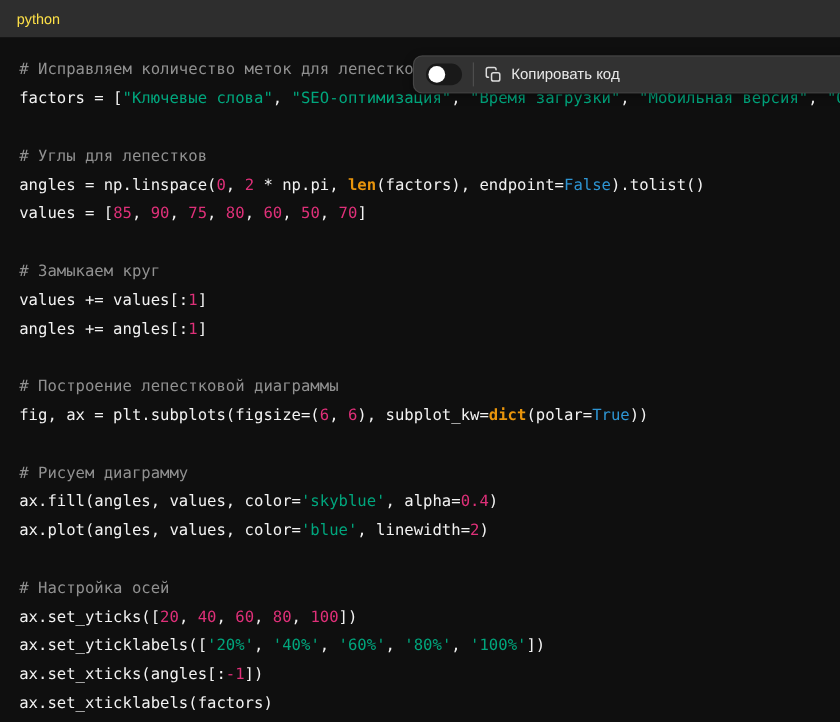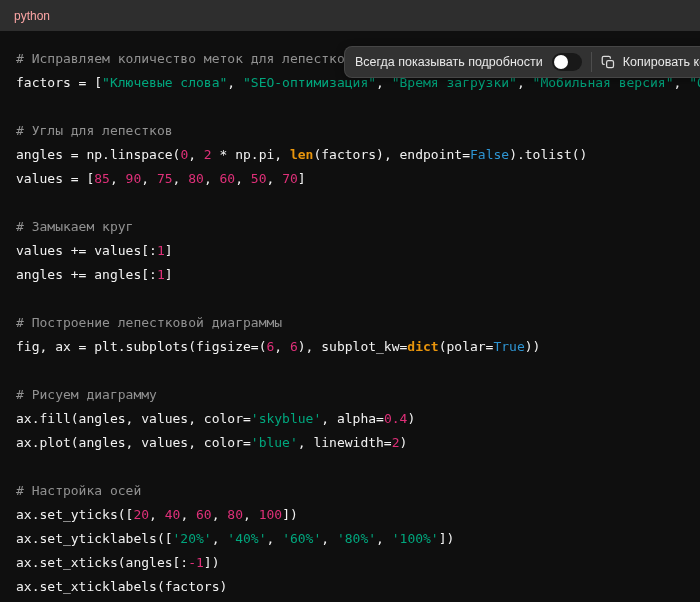--- a/index.html
+++ b/index.html
@@ -15,21 +15,21 @@
     background: #0f0f0f;
   }
   .code-header {
     height: 31px;
     background: #2e2e2e;
     display: flex;
     align-items: center;
     padding: 0 14px;
   }
   .lang-label {
-    color: #fca5a5;
+    color: #fde047;
     font-size: 12px;
   }
   .code-area {
     font-family: "DejaVu Sans Mono", "Liberation Mono", monospace;
     font-size: 13px;
     line-height: 24px;
     color: #f2f2f2;
     padding: 16px 0 8px 16px;
     white-space: pre;
     overflow: hidden;
@@ -102,21 +102,20 @@
 
 <div class="codeblock">
 
   <div class="code-header">
     <span class="lang-label">python</span>
   </div>
 
   <pre class="code-area" id="code-area"><div class="code-line"><span class="tok-cm"># Исправляем количество меток для лепестков</span></div><div class="code-line"><span class="tok-pl">factors = [</span><span class="tok-st">"Ключевые слова"</span><span class="tok-pl">, </span><span class="tok-st">"SEO-оптимизация"</span><span class="tok-pl">, </span><span class="tok-st">"Время загрузки"</span><span class="tok-pl">, </span><span class="tok-st">"Мобильная версия"</span><span class="tok-pl">, </span><span class="tok-st">"Отзывы"</span></div><div class="code-line"></div><div class="code-line"><span class="tok-cm"># Углы для лепестков</span></div><div class="code-line"><span class="tok-pl">angles = np.linspace(</span><span class="tok-nu">0</span><span class="tok-pl">, </span><span class="tok-nu">2</span><span class="tok-pl"> * np.pi, </span><span class="tok-bi">len</span><span class="tok-pl">(factors), endpoint=</span><span class="tok-kw">False</span><span class="tok-pl">).tolist()</span></div><div class="code-line"><span class="tok-pl">values = [</span><span class="tok-nu">85</span><span class="tok-pl">, </span><span class="tok-nu">90</span><span class="tok-pl">, </span><span class="tok-nu">75</span><span class="tok-pl">, </span><span class="tok-nu">80</span><span class="tok-pl">, </span><span class="tok-nu">60</span><span class="tok-pl">, </span><span class="tok-nu">50</span><span class="tok-pl">, </span><span class="tok-nu">70</span><span class="tok-pl">]</span></div><div class="code-line"></div><div class="code-line"><span class="tok-cm"># Замыкаем круг</span></div><div class="code-line"><span class="tok-pl">values += values[:</span><span class="tok-nu">1</span><span class="tok-pl">]</span></div><div class="code-line"><span class="tok-pl">angles += angles[:</span><span class="tok-nu">1</span><span class="tok-pl">]</span></div><div class="code-line"></div><div class="code-line"><span class="tok-cm"># Построение лепестковой диаграммы</span></div><div class="code-line"><span class="tok-pl">fig, ax = plt.subplots(figsize=(</span><span class="tok-nu">6</span><span class="tok-pl">, </span><span class="tok-nu">6</span><span class="tok-pl">), subplot_kw=</span><span class="tok-bi">dict</span><span class="tok-pl">(polar=</span><span class="tok-kw">True</span><span class="tok-pl">))</span></div><div class="code-line"></div><div class="code-line"><span class="tok-cm"># Рисуем диаграмму</span></div><div class="code-line"><span class="tok-pl">ax.fill(angles, values, color=</span><span class="tok-st">'skyblue'</span><span class="tok-pl">, alpha=</span><span class="tok-nu">0.4</span><span class="tok-pl">)</span></div><div class="code-line"><span class="tok-pl">ax.plot(angles, values, color=</span><span class="tok-st">'blue'</span><span class="tok-pl">, linewidth=</span><span class="tok-nu">2</span><span class="tok-pl">)</span></div><div class="code-line"></div><div class="code-line"><span class="tok-cm"># Настройка осей</span></div><div class="code-line"><span class="tok-pl">ax.set_yticks([</span><span class="tok-nu">20</span><span class="tok-pl">, </span><span class="tok-nu">40</span><span class="tok-pl">, </span><span class="tok-nu">60</span><span class="tok-pl">, </span><span class="tok-nu">80</span><span class="tok-pl">, </span><span class="tok-nu">100</span><span class="tok-pl">])</span></div><div class="code-line"><span class="tok-pl">ax.set_yticklabels([</span><span class="tok-st">'20%'</span><span class="tok-pl">, </span><span class="tok-st">'40%'</span><span class="tok-pl">, </span><span class="tok-st">'60%'</span><span class="tok-pl">, </span><span class="tok-st">'80%'</span><span class="tok-pl">, </span><span class="tok-st">'100%'</span><span class="tok-pl">])</span></div><div class="code-line"><span class="tok-pl">ax.set_xticks(angles[:</span><span class="tok-nu">-1</span><span class="tok-pl">])</span></div><div class="code-line"><span class="tok-pl">ax.set_xticklabels(factors)</span></div></pre>
 
   <div class="toolbar">
-    <span class="toolbar-label">Всегда показывать подробности</span>
     <div class="toggle">
       <div class="toggle-knob"></div>
     </div>
     <div class="toolbar-divider"></div>
     <button class="copy-btn">
       <span class="copy-icon">
         <svg width="15" height="15" viewBox="0 0 24 24" fill="none" stroke="currentColor" stroke-width="2" stroke-linecap="round" stroke-linejoin="round">
           <rect x="9" y="9" width="11" height="11" rx="2.5"></rect>
           <path d="M5 15H4.5A2.5 2.5 0 0 1 2 12.5v-8A2.5 2.5 0 0 1 4.5 2h8A2.5 2.5 0 0 1 15 4.5V5"></path>
         </svg>

